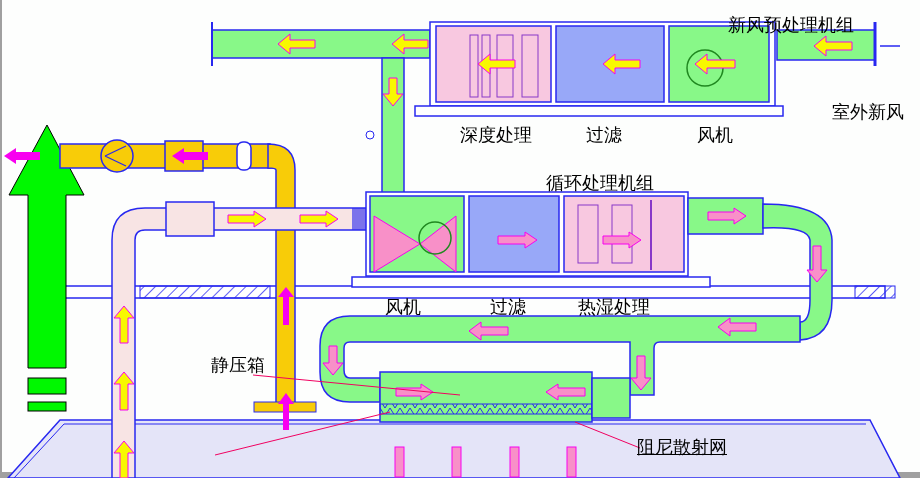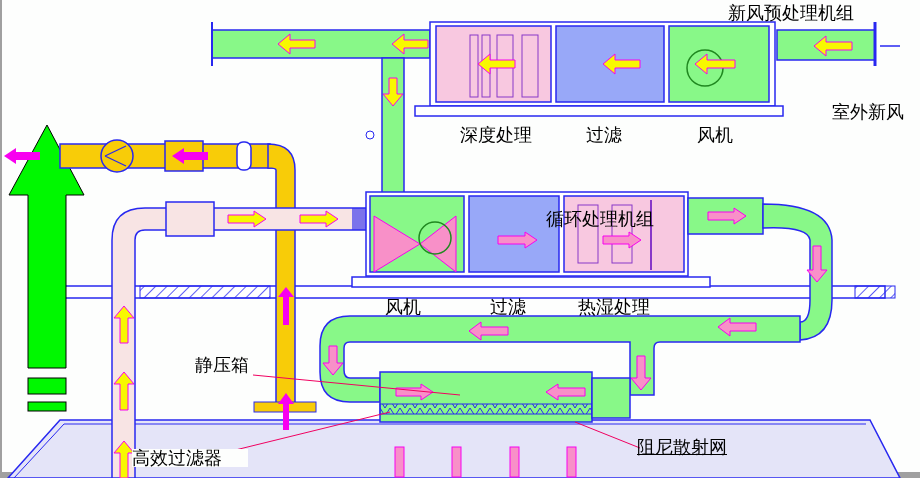--- a/index.html
+++ b/index.html
@@ -137,25 +137,24 @@
     <rect x="567" y="447" width="9" height="30" fill="#f890c8" stroke="#f800f0"></rect>
   </g>
 
   <g stroke="#f00060" stroke-width="1">
     <line x1="253" y1="375" x2="460" y2="395"></line>
     <line x1="215" y1="455" x2="390" y2="412"></line>
     <line x1="575" y1="422" x2="640" y2="448"></line>
   </g>
 </svg>
 
-  <span class="lbl" style="left:728px;top:4px;">新风预处理机组</span>
+  <span class="lbl" style="left:728px;top:16px;">新风预处理机组</span>
   <span class="lbl" style="left:816px;top:103px;margin-left:16px;">室外新风</span>
   <span class="lbl" style="left:460px;top:126px;text-align:right;">深度处理</span>
   <span class="lbl" style="left:586px;top:126px;">过滤</span>
   <span class="lbl" style="left:697px;top:126px;">风机</span>
-  <span class="lbl" style="left:546px;top:174px;margin-top:36px;">循环处理机组</span>
+  <span class="lbl" style="left:546px;top:174px;">循环处理机组</span>
   <span class="lbl" style="left:385px;top:298px;">风机</span>
   <span class="lbl" style="left:490px;top:298px;">过滤</span>
   <span class="lbl" style="left:578px;top:298px;">热湿处理</span>
-  <span class="lbl" style="left:195px;top:356px;">静压箱</span>
-  <span class="lbl" style="left:132px;top:449px;background:#fdfefd;padding-right:26px;">高效过滤器</span>
+  <span class="lbl" style="left:211px;top:356px;">静压箱</span>
   <span class="lbl" style="left:637px;top:438px;text-decoration:underline;">阻尼散射网</span>
 </div>
 
 </body></html>

